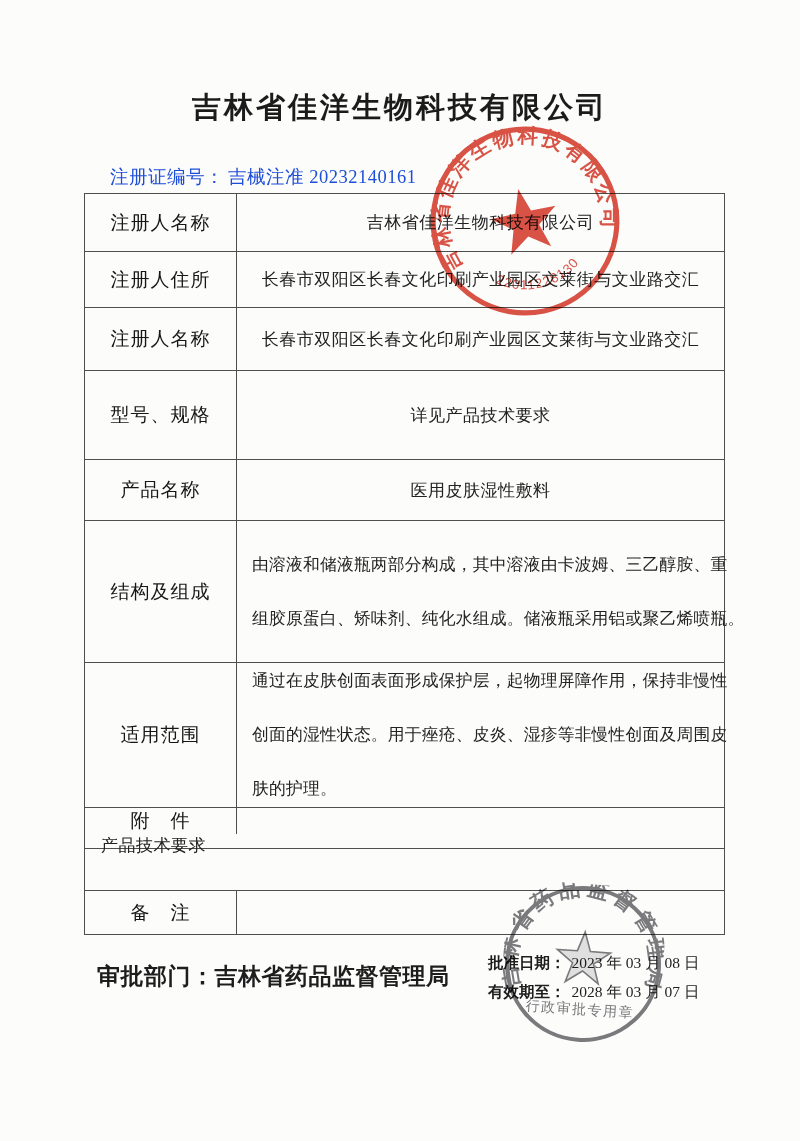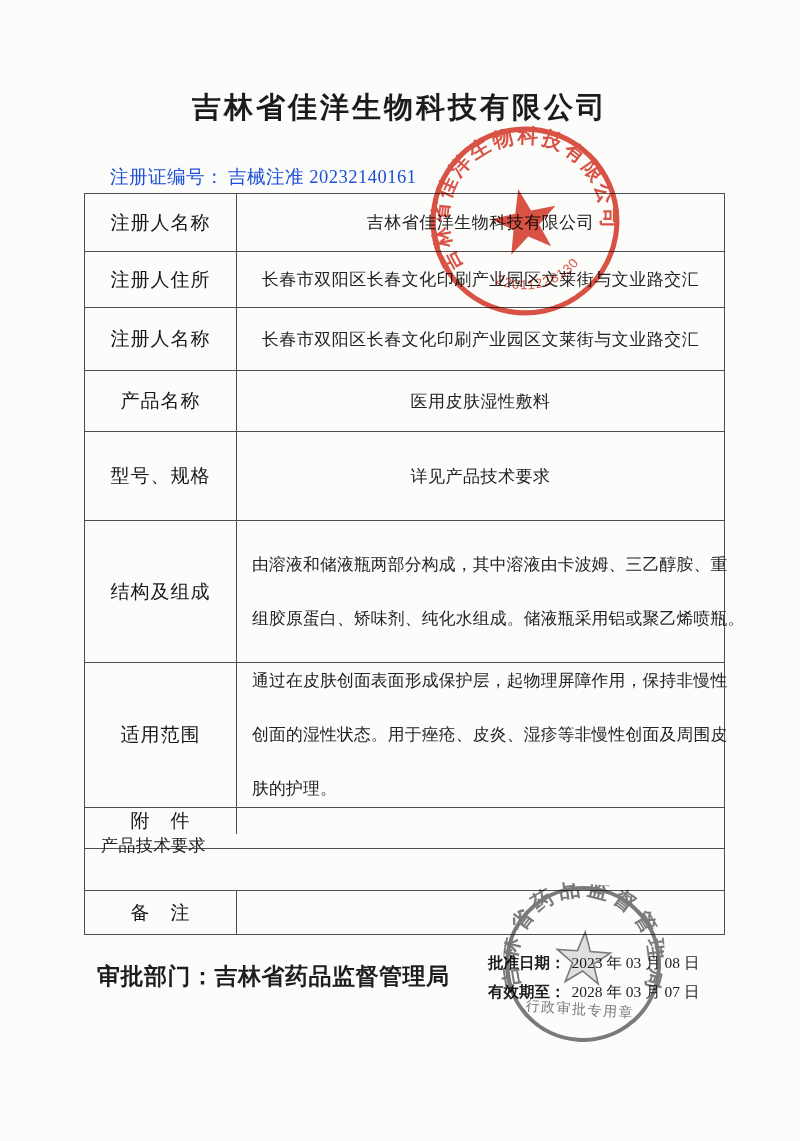--- a/index.html
+++ b/index.html
@@ -99,28 +99,28 @@
     <div class="t-row h2">
       <div class="t-label">注册人住所</div>
       <div class="t-value">长春市双阳区长春文化印刷产业园区文莱街与文业路交汇</div>
     </div>
 
     <div class="t-row h3">
       <div class="t-label">注册人名称</div>
       <div class="t-value">长春市双阳区长春文化印刷产业园区文莱街与文业路交汇</div>
     </div>
 
+    <div class="t-row h5">
+      <div class="t-label">型号、规格</div>
+      <div class="t-value">详见产品技术要求</div>
+    </div>
+
     <div class="t-row h4">
       <div class="t-label">产品名称</div>
       <div class="t-value">医用皮肤湿性敷料</div>
-    </div>
-
-    <div class="t-row h5">
-      <div class="t-label">型号、规格</div>
-      <div class="t-value">详见产品技术要求</div>
     </div>
 
     <div class="t-row h6">
       <div class="t-label">结构及组成</div>
       <div class="t-value para">
         <div class="pline">由溶液和储液瓶两部分构成，其中溶液由卡波姆、三乙醇胺、重</div>
         <div class="pline">组胶原蛋白、矫味剂、纯化水组成。储液瓶采用铝或聚乙烯喷瓶。</div>
       </div>
     </div>
 

